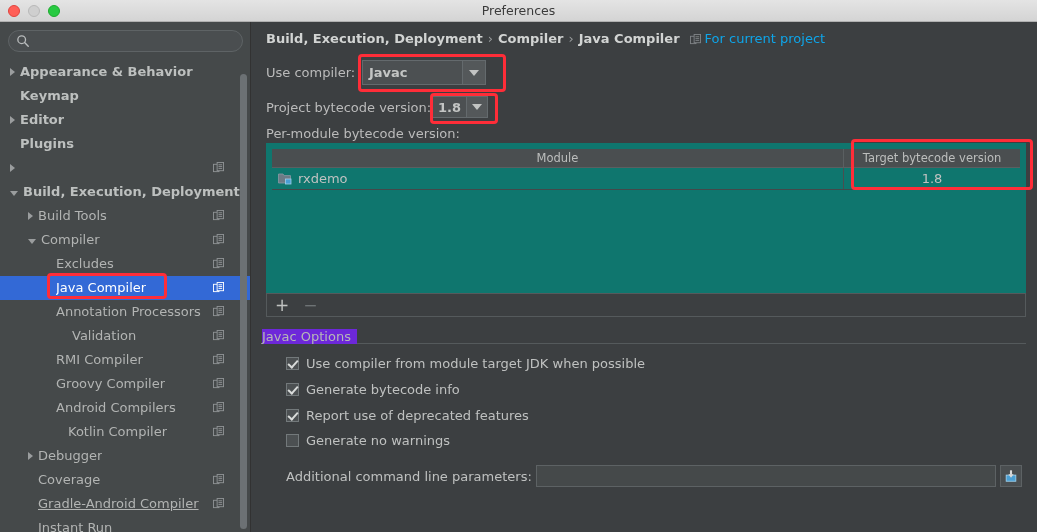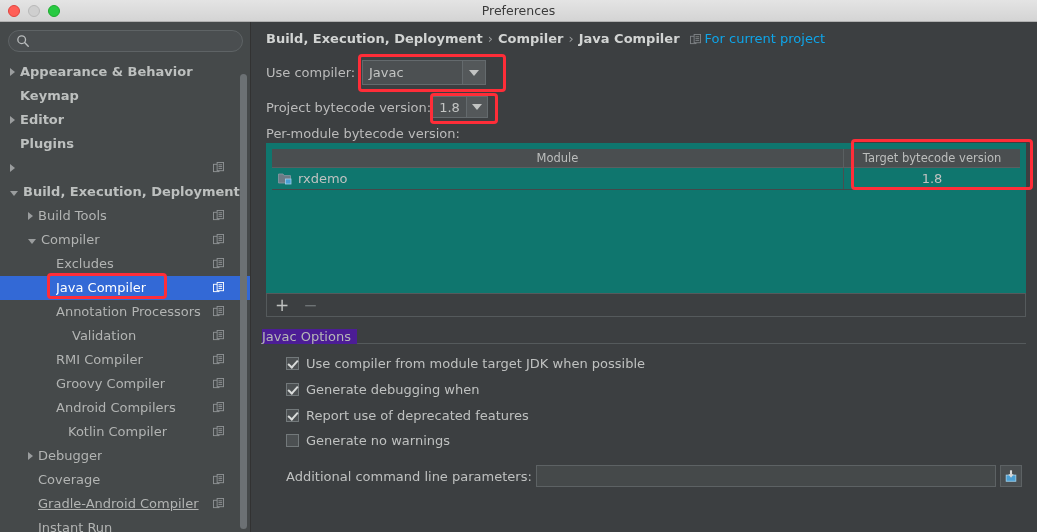--- a/index.html
+++ b/index.html
@@ -200,20 +200,21 @@
 
   .combo {
     position: absolute;
     box-sizing: border-box;
     background: #4c5052;
     border: 1px solid #646a6d;
     display: flex;
     align-items: stretch;
     font-size: 13px;
     cursor: default;
+    font-weight: bold;
   }
   .combo .val {
     flex: 1 1 auto;
     display: flex;
     align-items: center;
     padding-left: 6px;
     color: #c3c5c4;
     overflow: hidden;
     white-space: nowrap;
   }
@@ -308,21 +309,21 @@
     user-select: none;
   }
   .tb-btn.disabled { color: #6e7375; }
 
   
   .group-title {
     position: absolute;
     left: 10px; top: 307px;
     font-size: 13px;
     color: #b6b8b7;
-    background: #4c1d95;
+    background: #6d28d9;
     padding-right: 6px;
     z-index: 2;
   }
   .group-line {
     position: absolute;
     left: 10px; top: 321px;
     width: 764px;
     height: 1px;
     background: #555a5c;
   }
@@ -671,21 +672,21 @@
 
     <div class="group-title">Javac Options</div>
     <div class="group-line"></div>
 
     <div class="opt" id="opt0">
       <span class="chk checked"></span>
       <span>Use compiler from module target JDK when possible</span>
     </div>
     <div class="opt" id="opt1">
       <span class="chk checked"></span>
-      <span>Generate debugging when</span>
+      <span>Generate bytecode info</span>
     </div>
     <div class="opt" id="opt2">
       <span class="chk checked"></span>
       <span>Report use of deprecated features</span>
     </div>
     <div class="opt" id="opt3">
       <span class="chk"></span>
       <span>Generate no warnings</span>
     </div>
 

